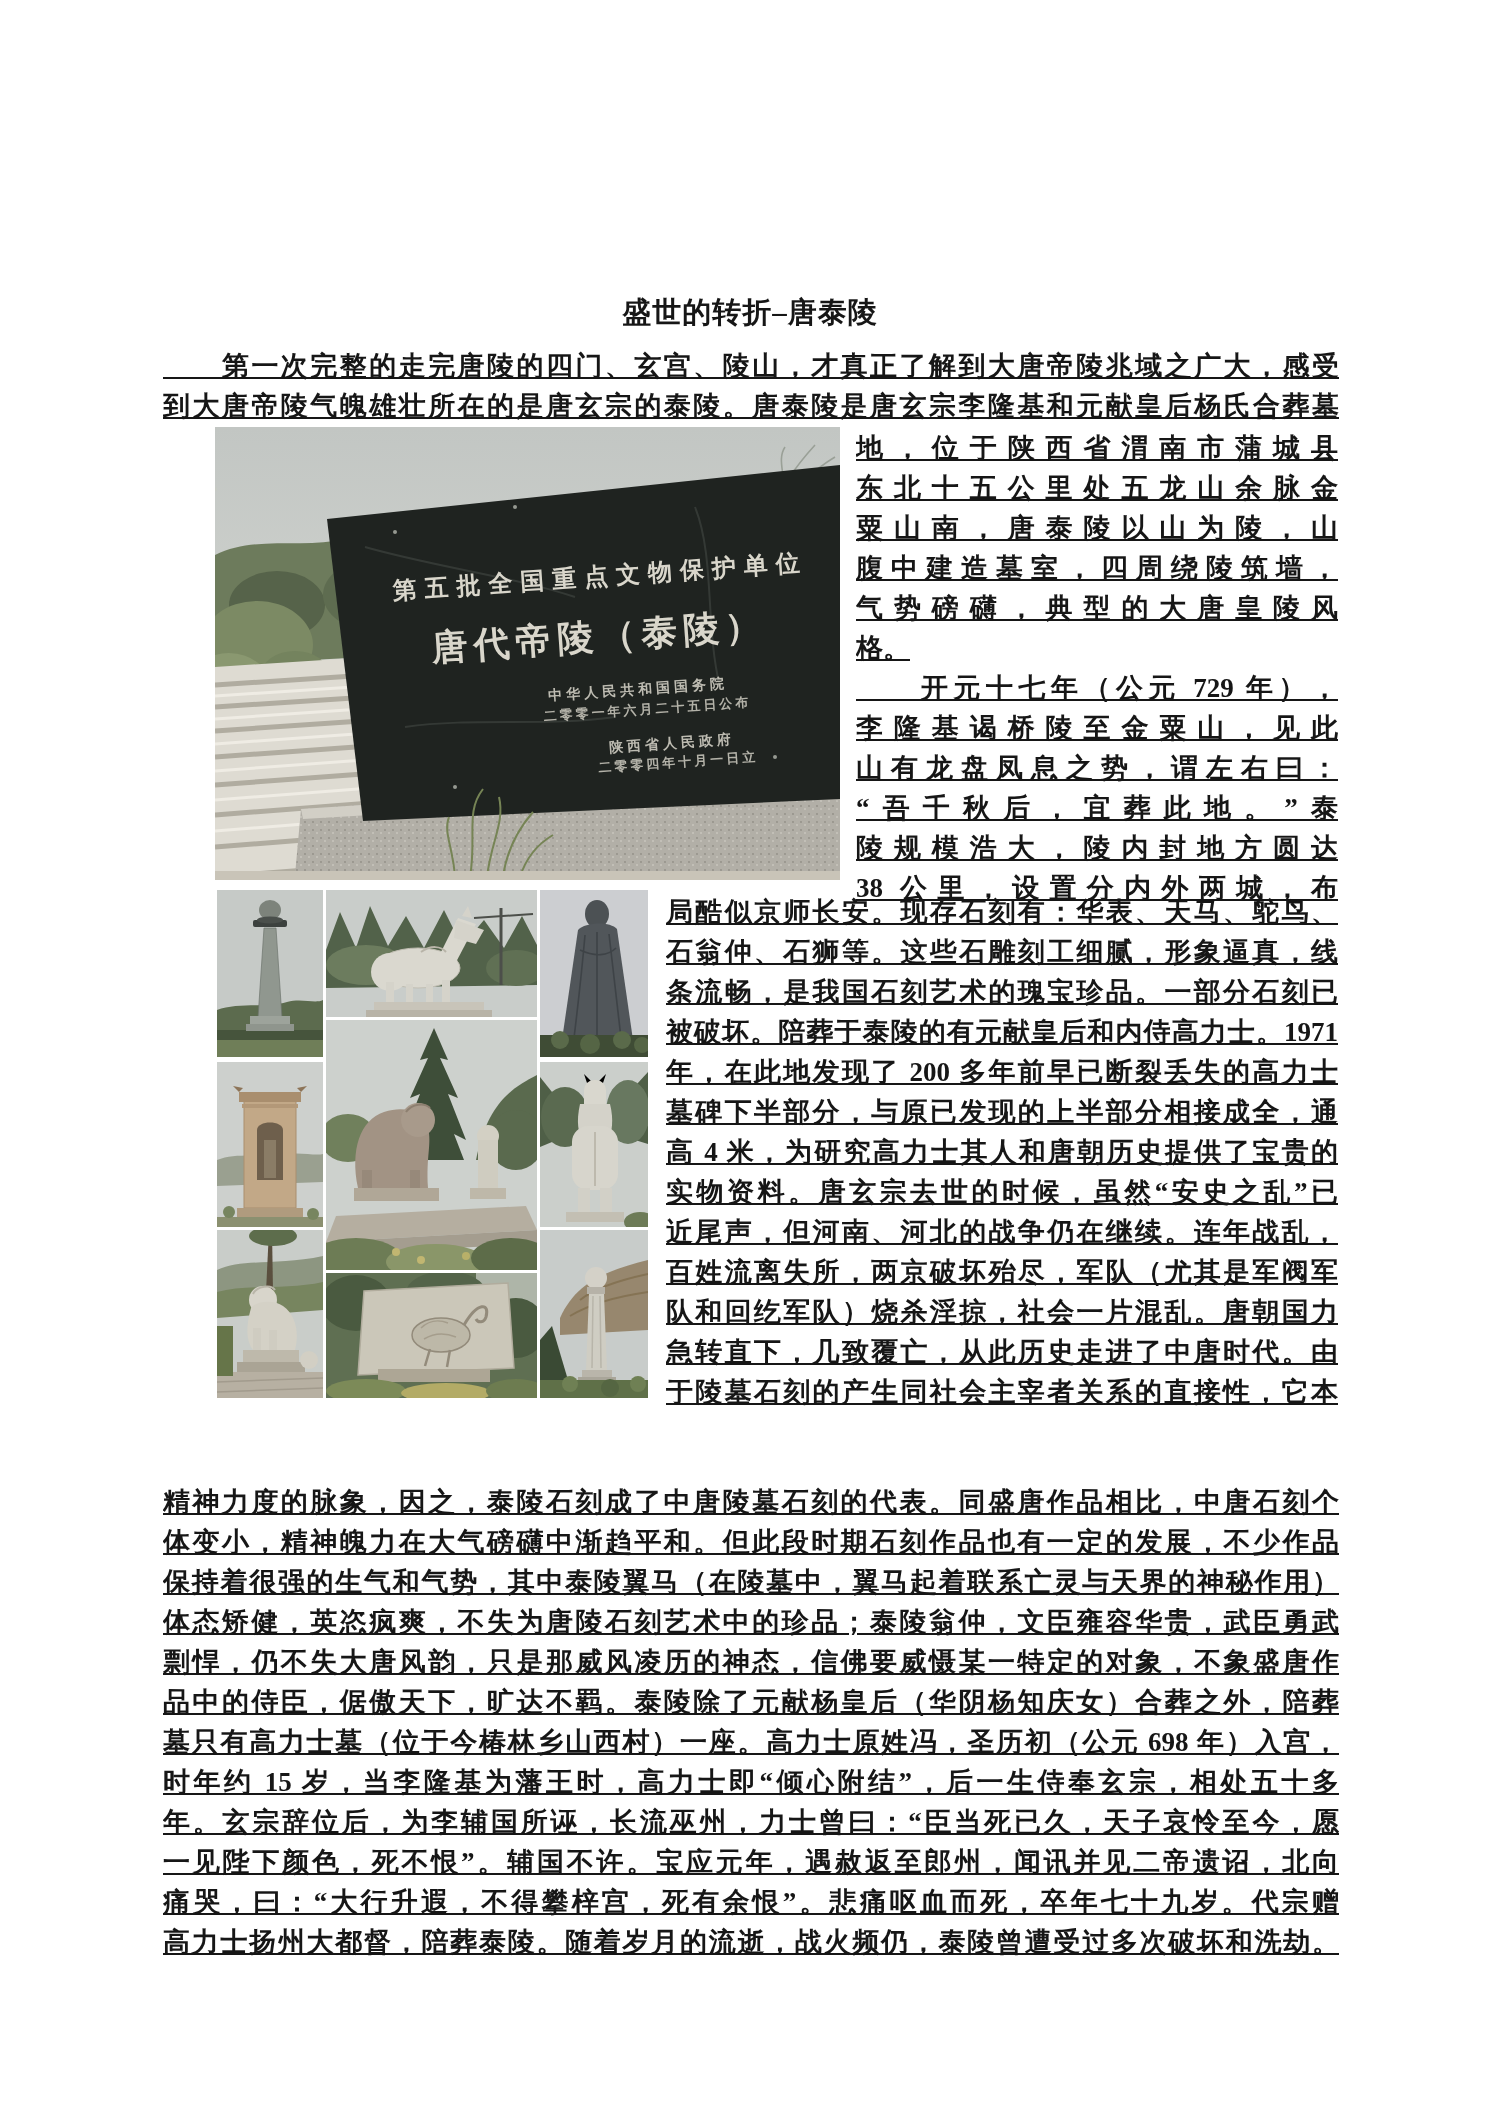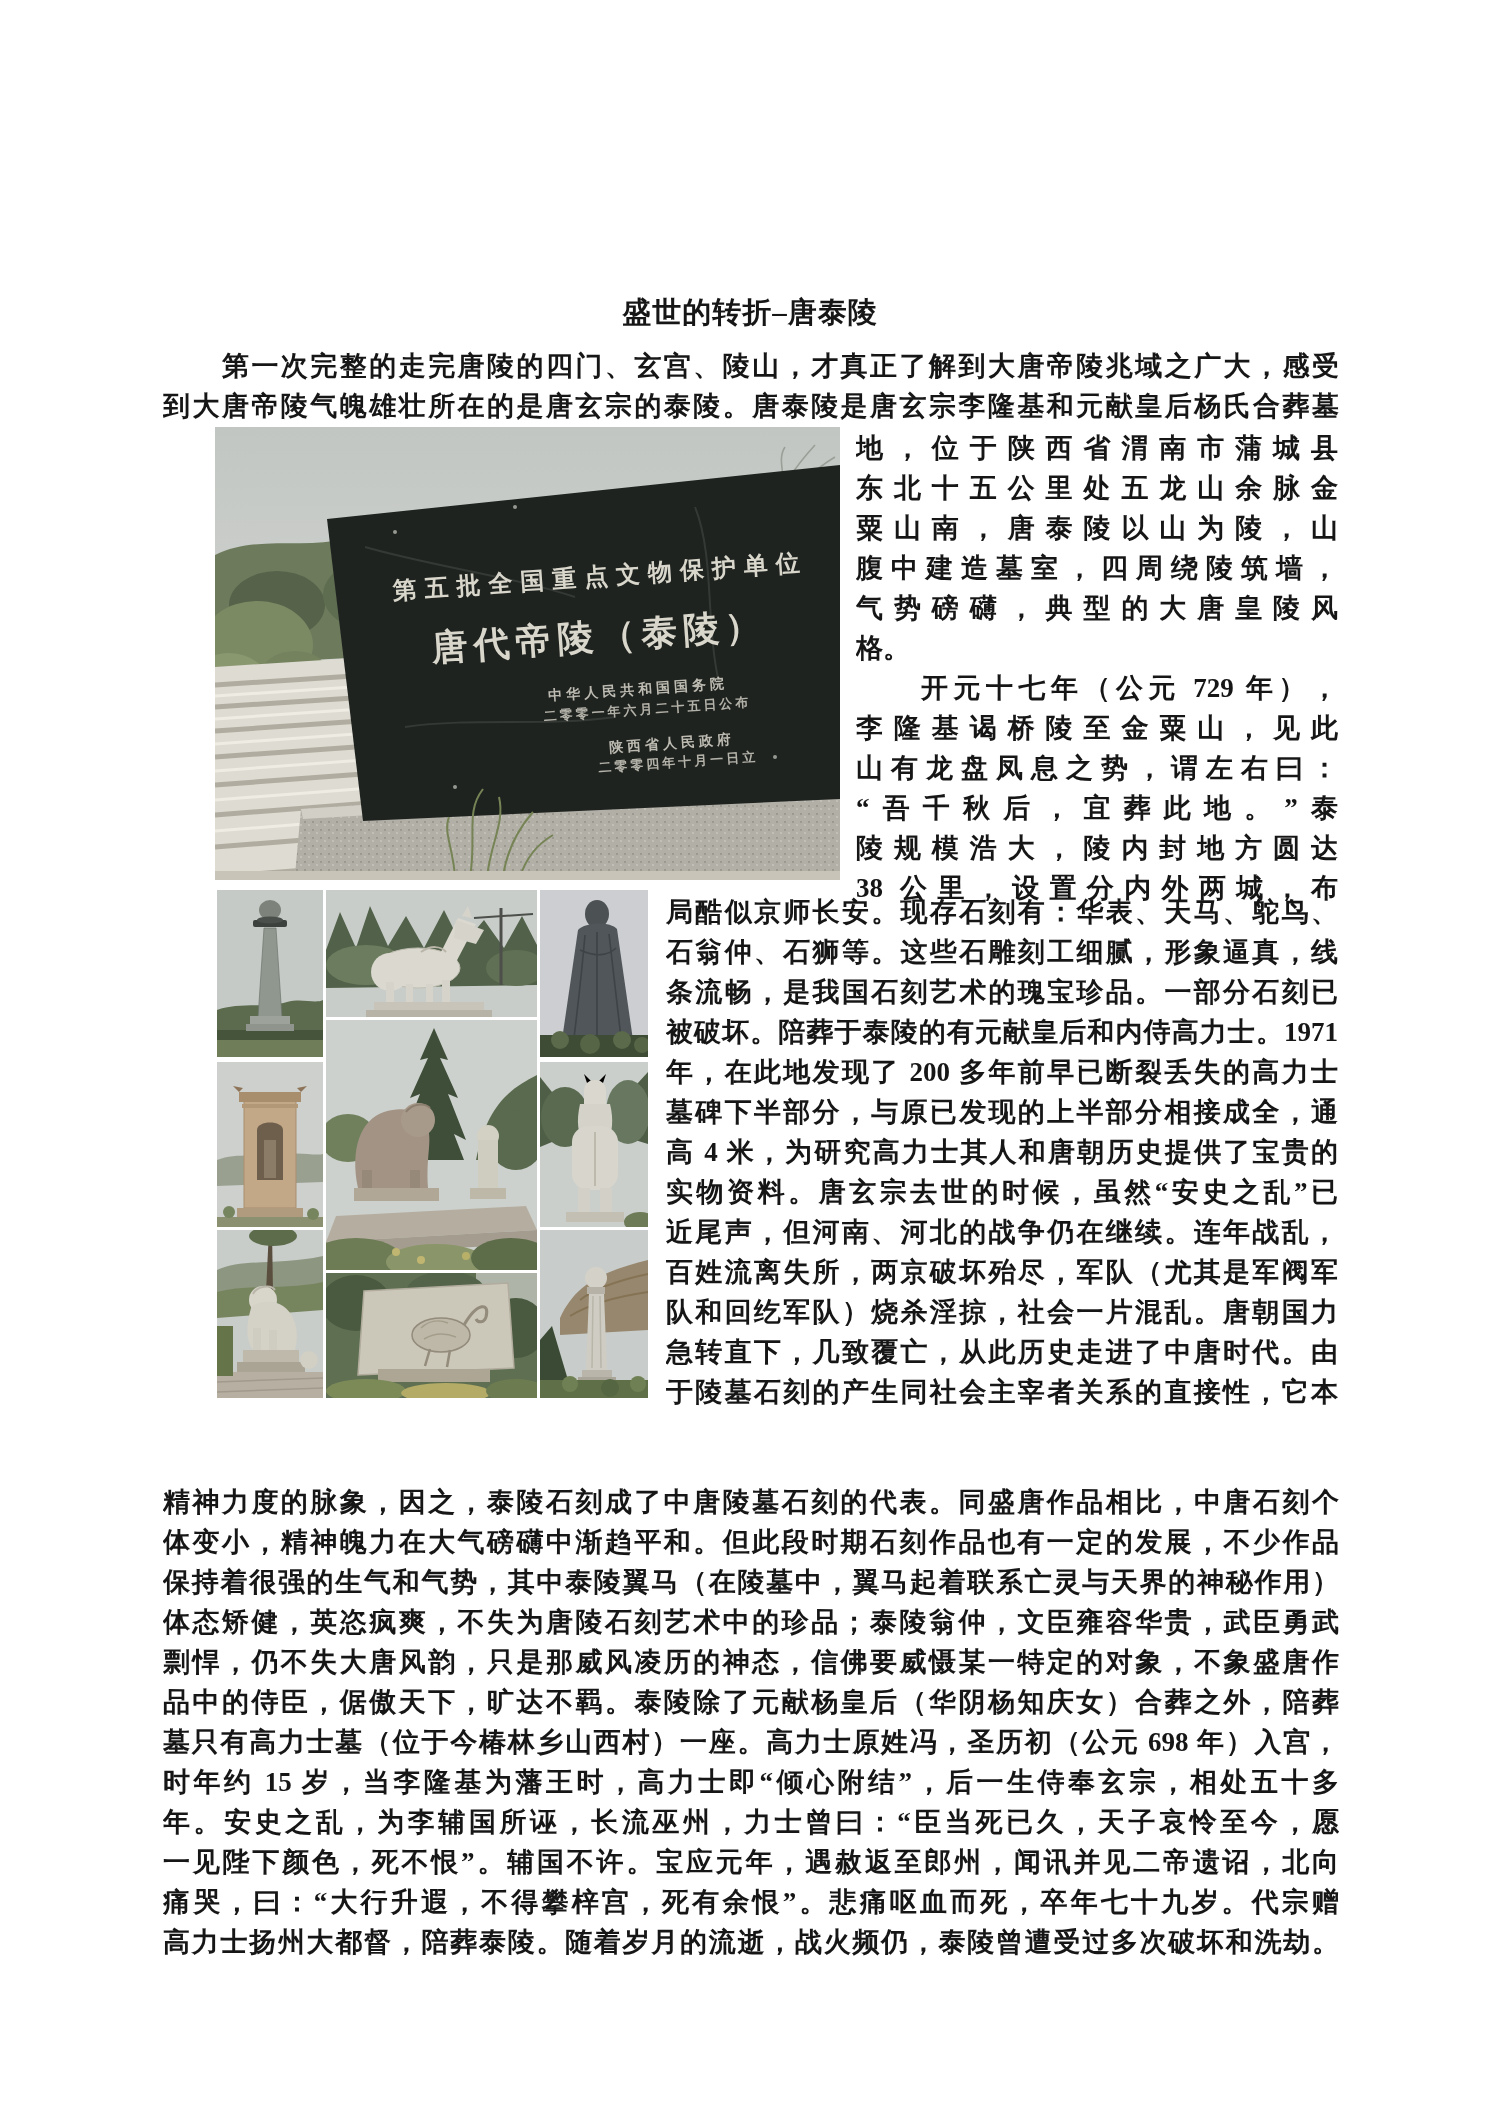--- a/index.html
+++ b/index.html
@@ -9,21 +9,21 @@
     color:#161616;font-weight:600;overflow:hidden;border-radius:13px;
   }
   #title{
     position:absolute;left:0;top:293px;width:1500px;height:38px;line-height:38px;
     text-align:center;font-size:29px;letter-spacing:1px;
   }
   .tcol{position:absolute;}
   .tline{
     height:40px;line-height:40px;font-size:27px;
     white-space:nowrap;overflow:hidden;
-    text-align:justify;text-align-last:justify;
+    text-align:justify;text-align-last:justify;text-decoration:underline;
   }
   .tline.short{text-align-last:left;}
   #intro{left:163px;top:346px;width:1176px;}
   #beside-photo{left:856px;top:428px;width:482px;}
   #beside-collage{left:666px;top:892px;width:672px;}
   #bottom-block{left:163px;top:1442px;width:1176px;margin-top:40px;}
   #stele-photo{position:absolute;left:215px;top:427px;width:625px;height:453px;}
   #collage{position:absolute;left:217px;top:890px;width:431px;height:508px;background:#ffffff;}
   .cell{position:absolute;display:block;}
   svg{display:block;}
@@ -362,19 +362,19 @@
 
   <div id="bottom-block" class="tcol">
       <div class="tline">精神力度的脉象，因之，泰陵石刻成了中唐陵墓石刻的代表。同盛唐作品相比，中唐石刻个</div>
       <div class="tline">体变小，精神魄力在大气磅礴中渐趋平和。但此段时期石刻作品也有一定的发展，不少作品</div>
       <div class="tline">保持着很强的生气和气势，其中泰陵翼马（在陵墓中，翼马起着联系亡灵与天界的神秘作用）</div>
       <div class="tline">体态矫健，英恣疯爽，不失为唐陵石刻艺术中的珍品；泰陵翁仲，文臣雍容华贵，武臣勇武</div>
       <div class="tline">剽悍，仍不失大唐风韵，只是那威风凌历的神态，信佛要威慑某一特定的对象，不象盛唐作</div>
       <div class="tline">品中的侍臣，倨傲天下，旷达不羁。泰陵除了元献杨皇后（华阴杨知庆女）合葬之外，陪葬</div>
       <div class="tline">墓只有高力士墓（位于今椿林乡山西村）一座。高力士原姓冯，圣历初（公元 698 年）入宫，</div>
       <div class="tline">时年约 15 岁，当李隆基为藩王时，高力士即“倾心附结”，后一生侍奉玄宗，相处五十多</div>
-      <div class="tline">年。安史之乱，为李辅国所诬，长流巫州，力士曾曰：“臣当死已久，天子哀怜至今，愿</div>
+      <div class="tline">年。玄宗辞位后，为李辅国所诬，长流巫州，力士曾曰：“臣当死已久，天子哀怜至今，愿</div>
       <div class="tline">一见陛下颜色，死不恨”。辅国不许。宝应元年，遇赦返至郎州，闻讯并见二帝遗诏，北向</div>
       <div class="tline">痛哭，曰：“大行升遐，不得攀梓宫，死有余恨”。悲痛呕血而死，卒年七十九岁。代宗赠</div>
       <div class="tline">高力士扬州大都督，陪葬泰陵。随着岁月的流逝，战火频仍，泰陵曾遭受过多次破坏和洗劫。</div>
     </div>
 
 </div>
 
 </body></html>

